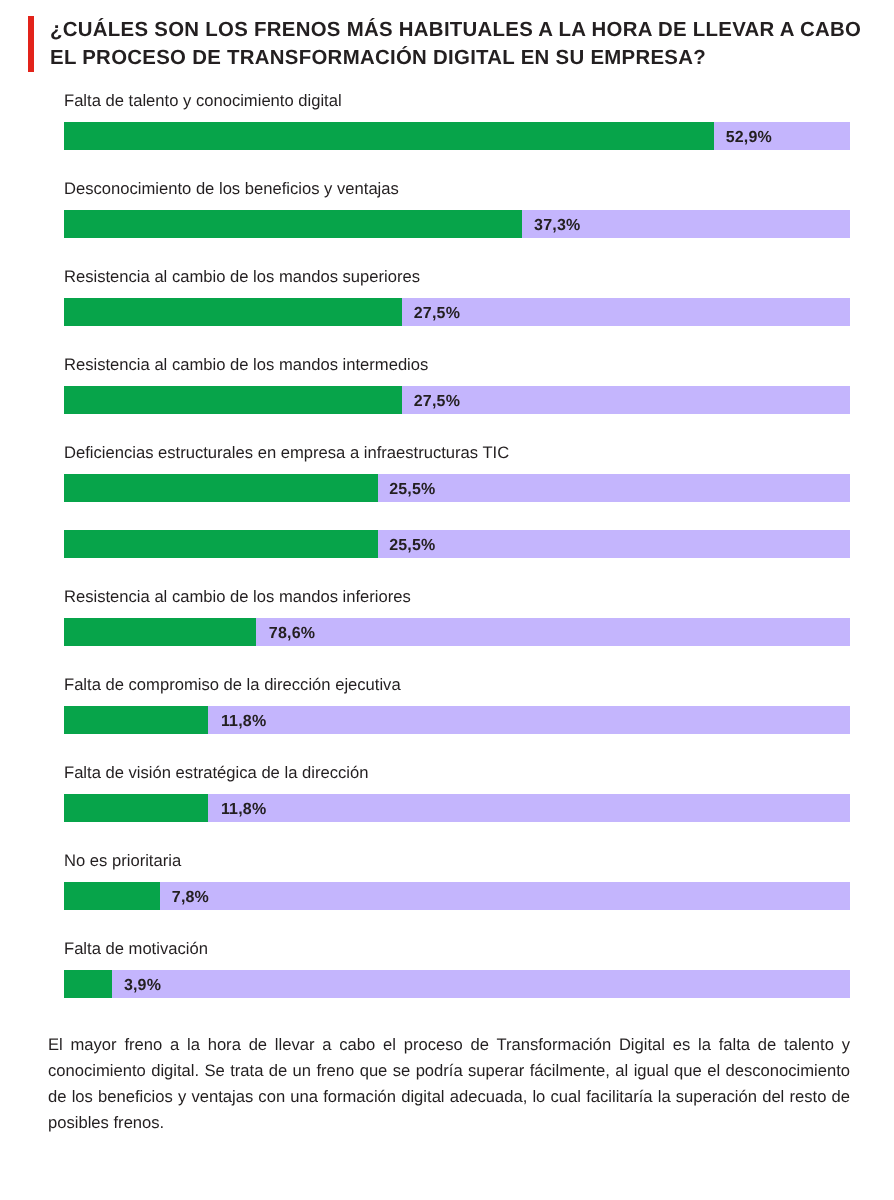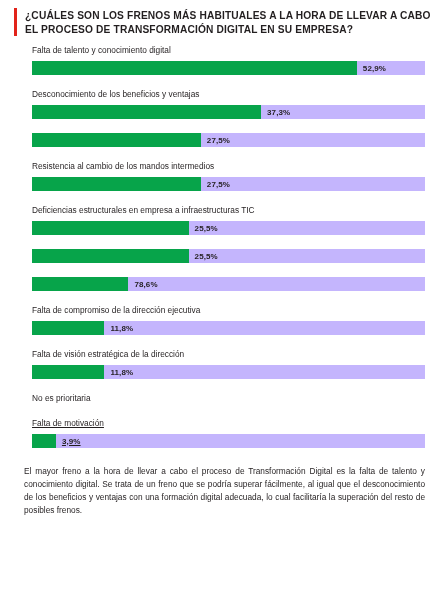--- a/index.html
+++ b/index.html
@@ -46,21 +46,20 @@
   
   .chart {
     margin-top: 9px;
     padding: 0 22px 0 32px;
   }
   .row {
     margin-bottom: 14px;
   }
   .row:last-child {
     margin-bottom: 11px;
-    text-decoration: underline;
   }
   .row-label {
     font-size: 8.3px;
     line-height: 11px;
     color: #231f20;
     margin-bottom: 5px;
     white-space: nowrap;
   }
   .track {
     position: relative;
@@ -112,20 +111,21 @@
         </div>
       </div>
       <div class="row">
         <div class="row-label">Desconocimiento de los beneficios y ventajas</div>
         <div class="track">
           <div class="bar" style="width: 58.281%; background: rgb(7, 164, 74);"></div>
           <div class="bar-value">37,3%</div>
         </div>
       </div>
       <div class="row">
+        <div class="row-label">Resistencia al cambio de los mandos superiores</div>
         <div class="track">
           <div class="bar" style="width: 42.969%; background: rgb(7, 164, 74);"></div>
           <div class="bar-value">27,5%</div>
         </div>
       </div>
       <div class="row">
         <div class="row-label">Resistencia al cambio de los mandos intermedios</div>
         <div class="track">
           <div class="bar" style="width: 42.969%; background: rgb(7, 164, 74);"></div>
           <div class="bar-value">27,5%</div>
@@ -138,20 +138,21 @@
           <div class="bar-value">25,5%</div>
         </div>
       </div>
       <div class="row">
         <div class="track">
           <div class="bar" style="width: 39.844%; background: rgb(7, 164, 74);"></div>
           <div class="bar-value">25,5%</div>
         </div>
       </div>
       <div class="row">
+        <div class="row-label">Resistencia al cambio de los mandos inferiores</div>
         <div class="track">
           <div class="bar" style="width: 24.531%; background: rgb(7, 164, 74);"></div>
           <div class="bar-value">78,6%</div>
         </div>
       </div>
       <div class="row">
         <div class="row-label">Falta de compromiso de la dirección ejecutiva</div>
         <div class="track">
           <div class="bar" style="width: 18.438%; background: rgb(7, 164, 74);"></div>
           <div class="bar-value">11,8%</div>
@@ -159,20 +160,24 @@
       </div>
       <div class="row">
         <div class="row-label">Falta de visión estratégica de la dirección</div>
         <div class="track">
           <div class="bar" style="width: 18.438%; background: rgb(7, 164, 74);"></div>
           <div class="bar-value">11,8%</div>
         </div>
       </div>
       <div class="row">
         <div class="row-label">No es prioritaria</div>
+        <div class="track">
+          <div class="bar" style="width: 12.188%; background: rgb(7, 164, 74);"></div>
+          <div class="bar-value">7,8%</div>
+        </div>
       </div>
       <div class="row">
         <div class="row-label">Falta de motivación</div>
         <div class="track">
           <div class="bar" style="width: 6.094%; background: rgb(7, 164, 74);"></div>
           <div class="bar-value">3,9%</div>
         </div>
       </div>
     </div>
 

